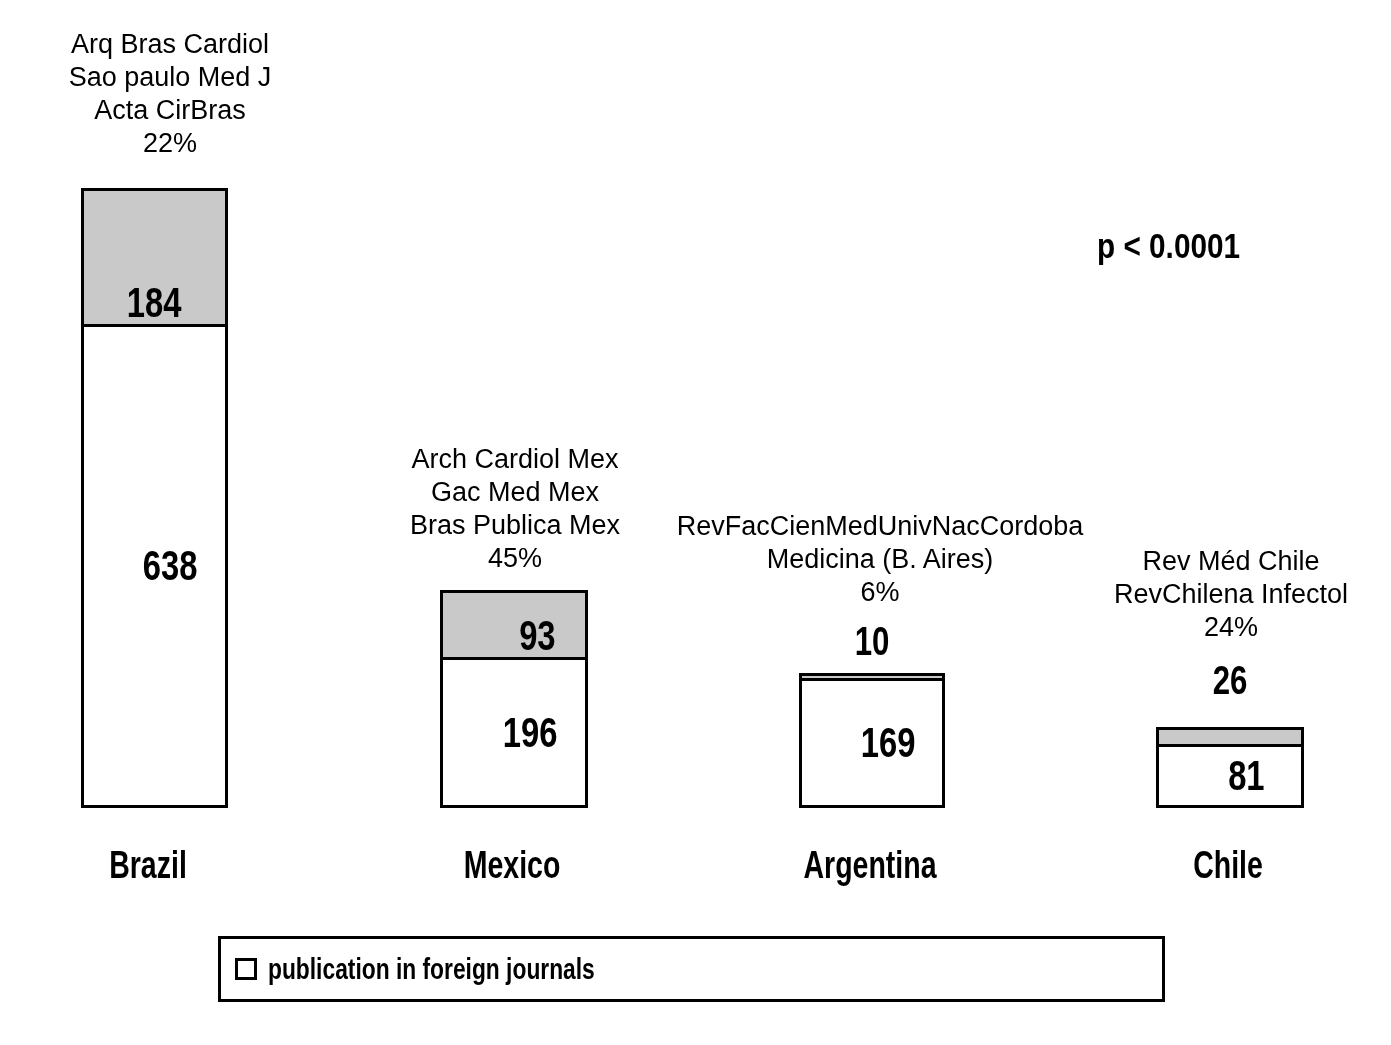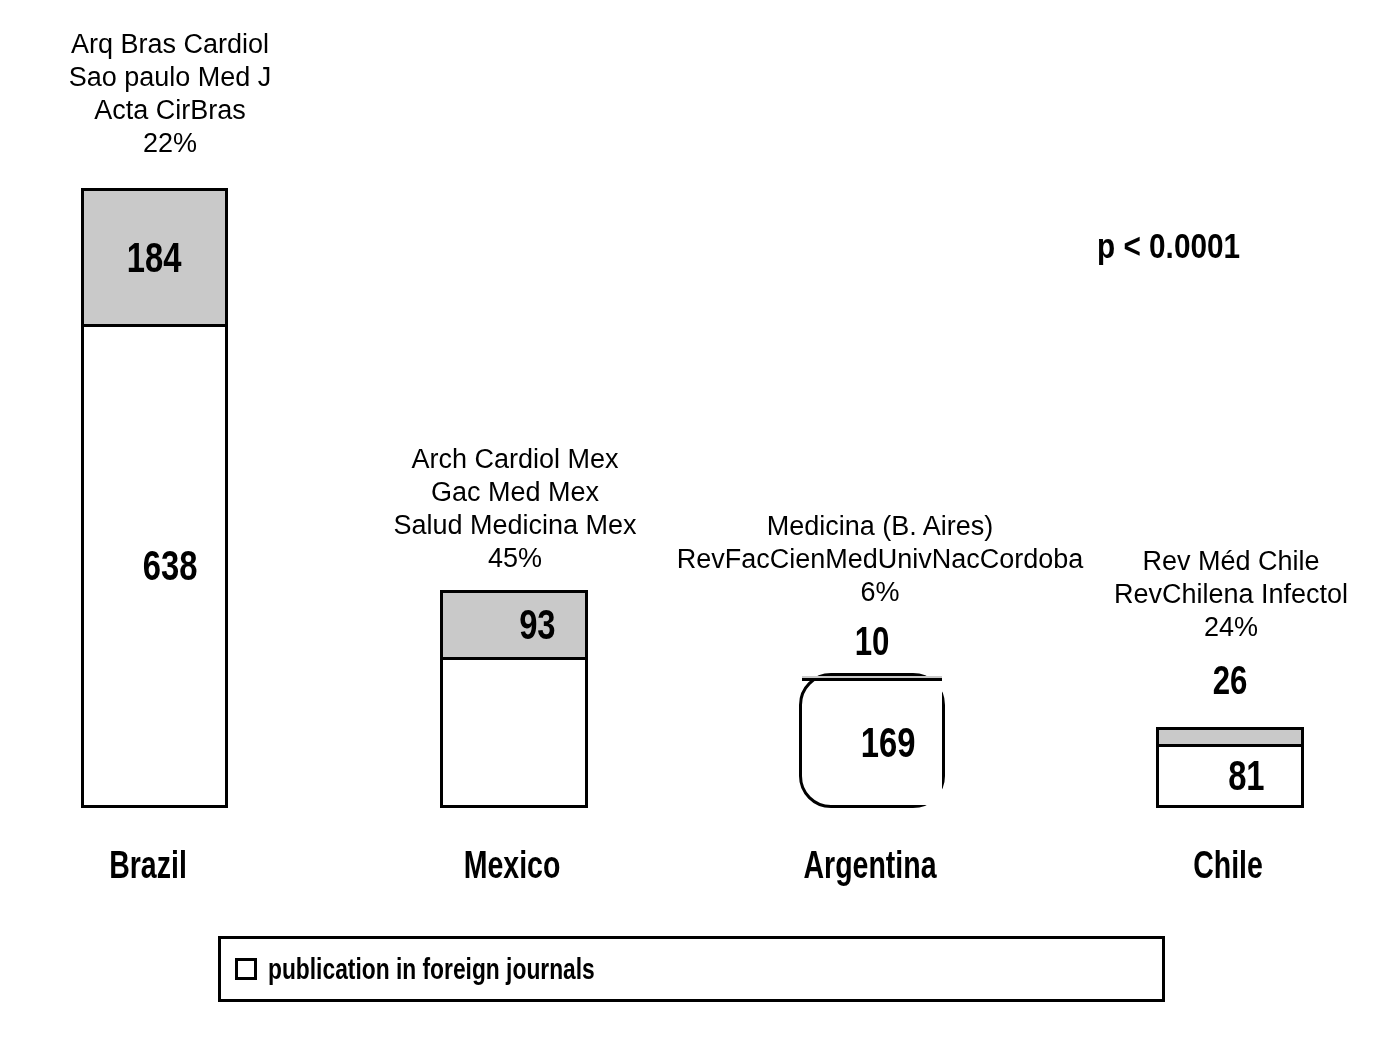--- a/index.html
+++ b/index.html
@@ -28,20 +28,21 @@
   .seg {
     box-sizing: border-box;
     display: flex;
     align-items: center;
     justify-content: center;
   }
   .seg-local {
     background: #c9c9c9;
     border-bottom: 3px solid #000000;
     flex: 0 0 auto;
+    align-items: flex-end;
   }
   .seg-foreign {
     background: #ffffff;
     flex: 1 1 auto;
     margin-left: 32px;
   }
   .bar-num {
     font-size: 42px;
     font-weight: bold;
     line-height: 1;
@@ -144,36 +145,39 @@
           <span class="bar-num">184</span>
         </div>
         <div class="seg seg-foreign">
           <span class="bar-num">638</span>
         </div>
       </div>
       <div class="cat-label" style="left: 147.5px; top: 846px;">Brazil</div>
       <div class="ann" style="left: 280px; top: 443px;">
         <div>Arch Cardiol Mex</div>
         <div>Gac Med Mex</div>
-        <div>Salud Medicina Mex</div>
+        <div>Bras Publica Mex</div>
         <div>45%</div>
       </div>
       <div class="bar" style="left: 440px; top: 590px; width: 148px; height: 218px;">
         <div class="seg seg-local" style="height: 67px; padding-left: 46px;">
           <span class="bar-num">93</span>
         </div>
+        <div class="seg seg-foreign">
+          <span class="bar-num">196</span>
+        </div>
       </div>
       <div class="cat-label" style="left: 512px; top: 846px;">Mexico</div>
       <div class="ann" style="left: 645px; top: 510px;">
+        <div>RevFacCienMedUnivNacCordoba</div>
         <div>Medicina (B. Aires)</div>
-        <div>RevFacCienMedUnivNacCordoba</div>
         <div>6%</div>
       </div>
       <div class="above-num" style="left: 872px; top: 621px;">10</div>
-      <div class="bar" style="left: 799px; top: 673px; width: 146px; height: 135px; border-radius: 32px;">
+      <div class="bar" style="left: 799px; top: 673px; width: 146px; height: 135px;">
         <div class="seg seg-local" style="height: 5px;"></div>
         <div class="seg seg-foreign">
           <span class="bar-num">169</span>
         </div>
       </div>
       <div class="cat-label" style="left: 870px; top: 846px;">Argentina</div>
       <div class="ann" style="left: 996px; top: 545px;">
         <div>Rev Méd Chile</div>
         <div>RevChilena Infectol</div>
         <div>24%</div>

